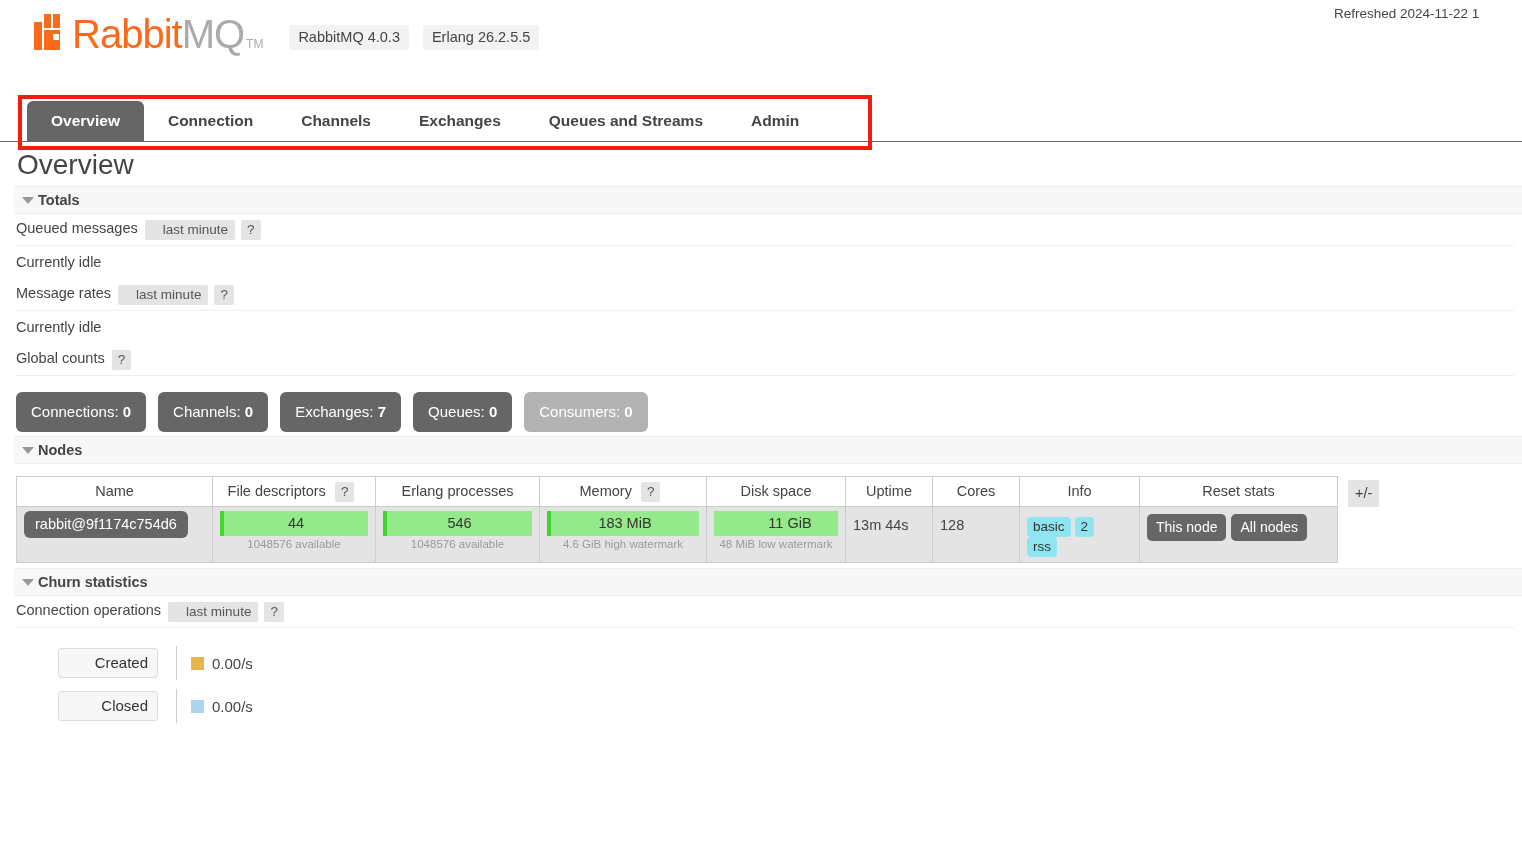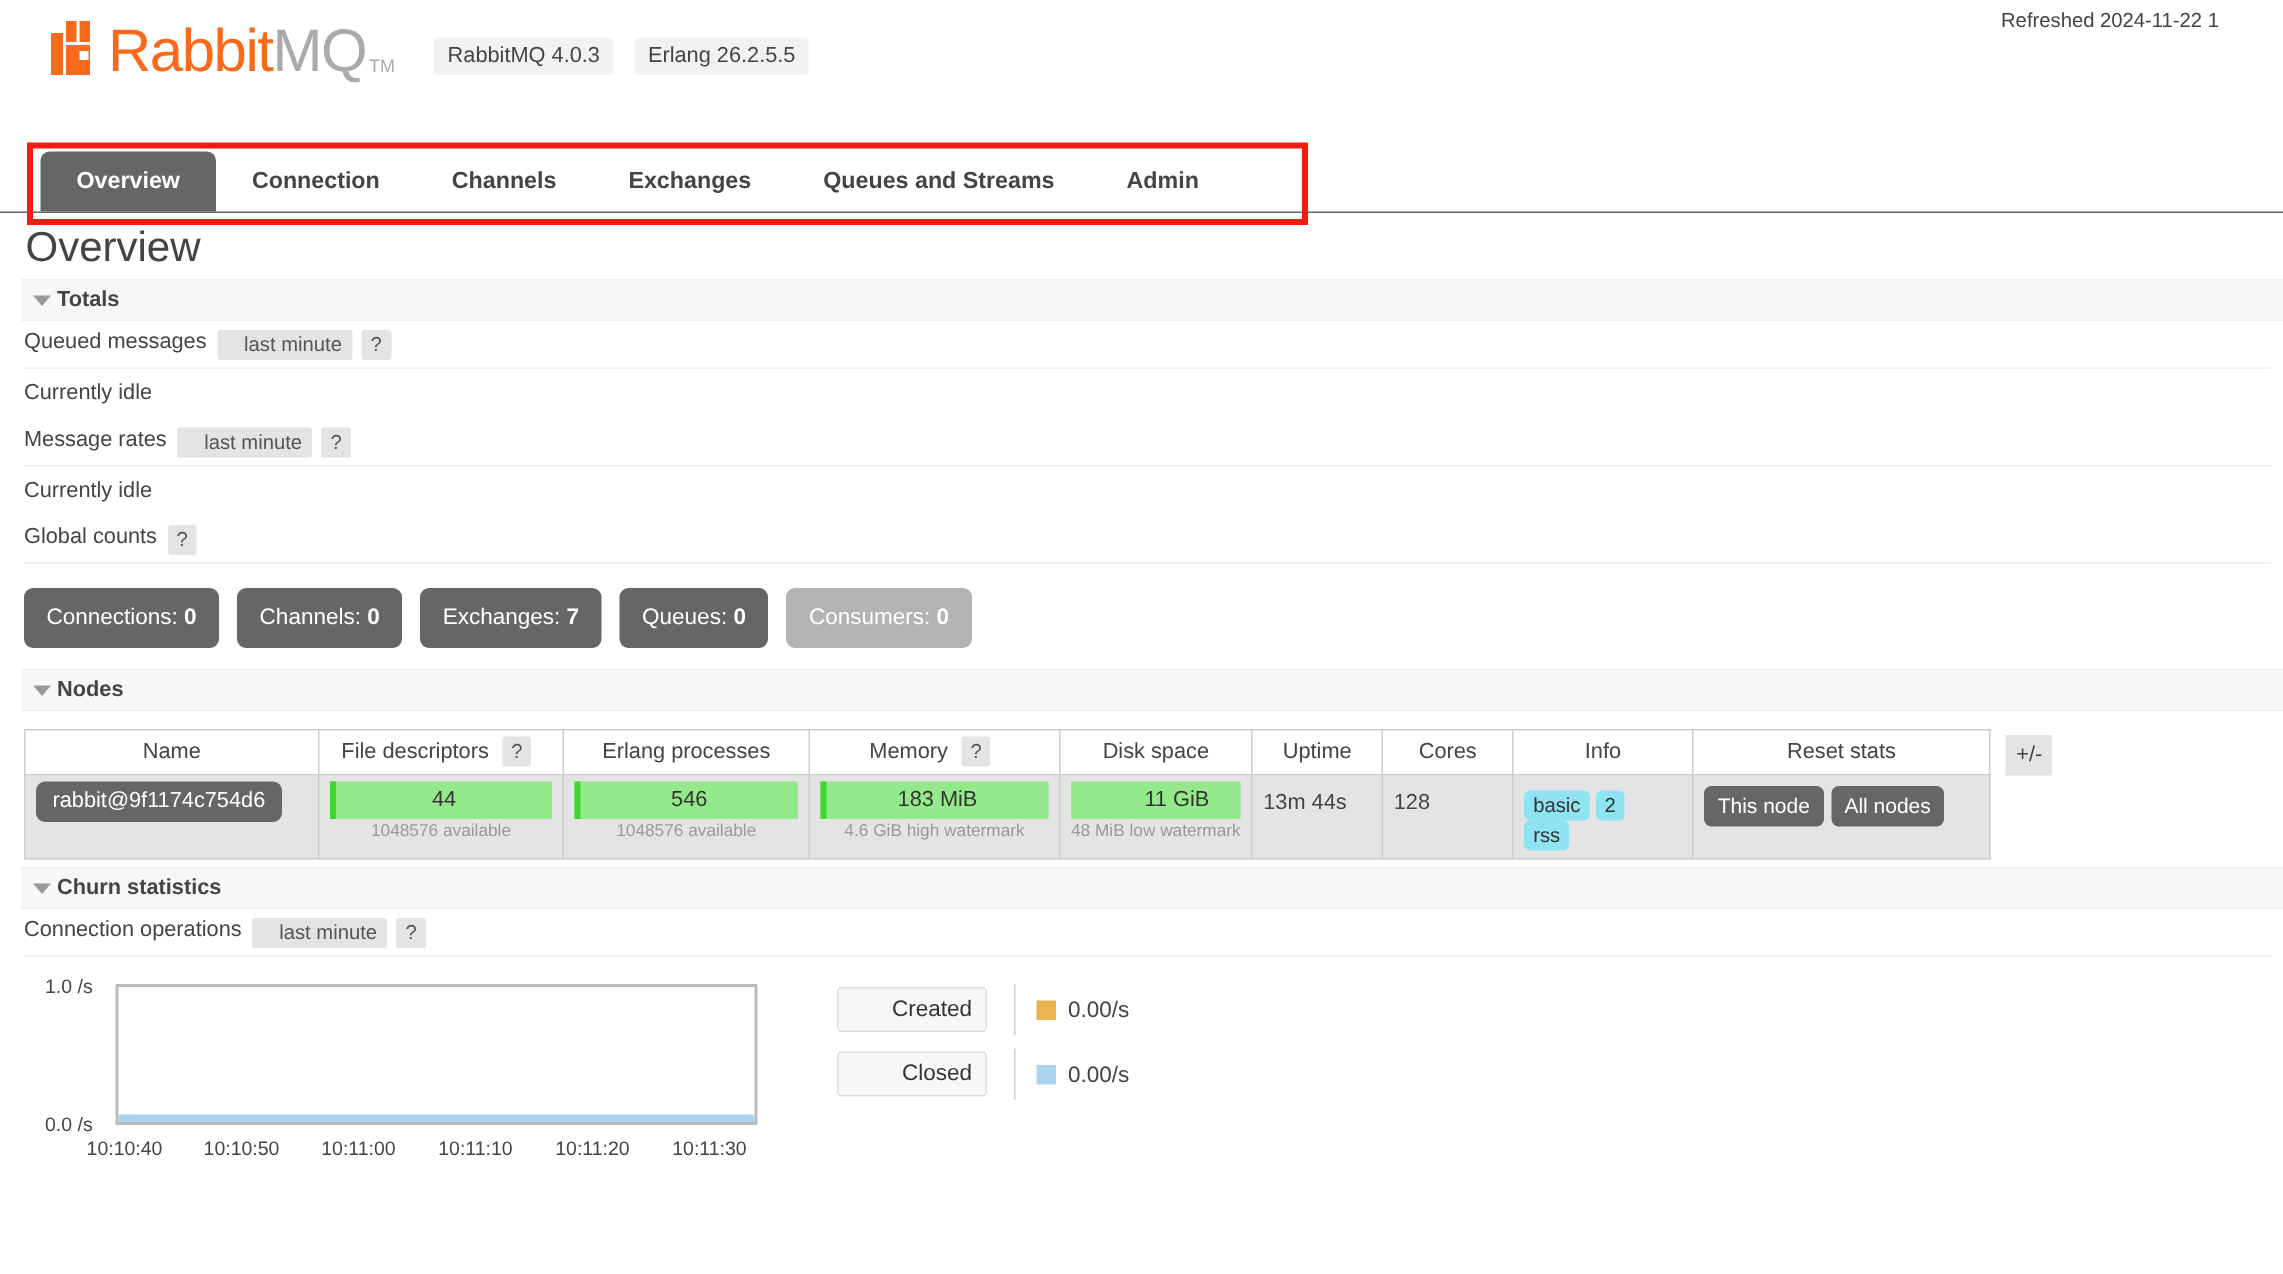--- a/index.html
+++ b/index.html
@@ -390,40 +390,40 @@
   <div class="counter">
     <span>Queues:</span>
     <b>0</b>
   </div>
   <div class="counter dim">
     <span>Consumers:</span>
     <b>0</b>
   </div>
 </div>
 
-<div class="section-head" style="margin-top:14px;">
+<div class="section-head" style="margin-top:4px;">
   <span class="caret"></span>
   <span>Nodes</span>
 </div>
 
 <div id="nodes-wrap">
   <table class="nodes">
     <thead>
       <tr>
         <th style="width:196px;">Name</th>
         <th style="width:163px;">
           <span>File descriptors</span>
           <span class="chip q" style="margin-left:5px;">?</span>
         </th>
         <th style="width:164px;">Erlang processes</th>
         <th style="width:167px;">
           <span>Memory</span>
           <span class="chip q" style="margin-left:5px;">?</span>
         </th>
-        <th style="width:128px;">Disk space</th>
+        <th style="width:139px;">Disk space</th>
         <th style="width:87px;">Uptime</th>
         <th style="width:87px;">Cores</th>
         <th style="width:120px;">Info</th>
         <th style="width:198px;">Reset stats</th>
       </tr>
     </thead>
     <tbody>
       <tr>
         <td>
           <span class="node-pill">rabbit@9f1174c754d6</span>
@@ -473,35 +473,20 @@
 
 <div class="stat-block">
   <div class="stat-label-row">
     <span class="txt">Connection operations</span>
     <span class="chip">last minute</span>
     <span class="chip q">?</span>
   </div>
 </div>
 
 <div id="churn-row">
-  <div id="chart-area">
-    <div class="ytick" id="ytick-top">1.0 /s</div>
-    <div class="ytick" id="ytick-bot">0.0 /s</div>
-    <div id="plot">
-      <div id="baseline"></div>
-    </div>
-    <div id="xticks">
-      <span>10:10:40</span>
-      <span>10:10:50</span>
-      <span>10:11:00</span>
-      <span>10:11:10</span>
-      <span>10:11:20</span>
-      <span>10:11:30</span>
-    </div>
-  </div>
 
   <div id="legend">
     <div class="legend-row">
       <div class="legend-btn">Created</div>
       <div class="legend-sep"></div>
       <div class="swatch" style="background:#e8b54d;"></div>
       <div class="legend-val">0.00/s</div>
     </div>
     <div class="legend-row">
       <div class="legend-btn">Closed</div>

